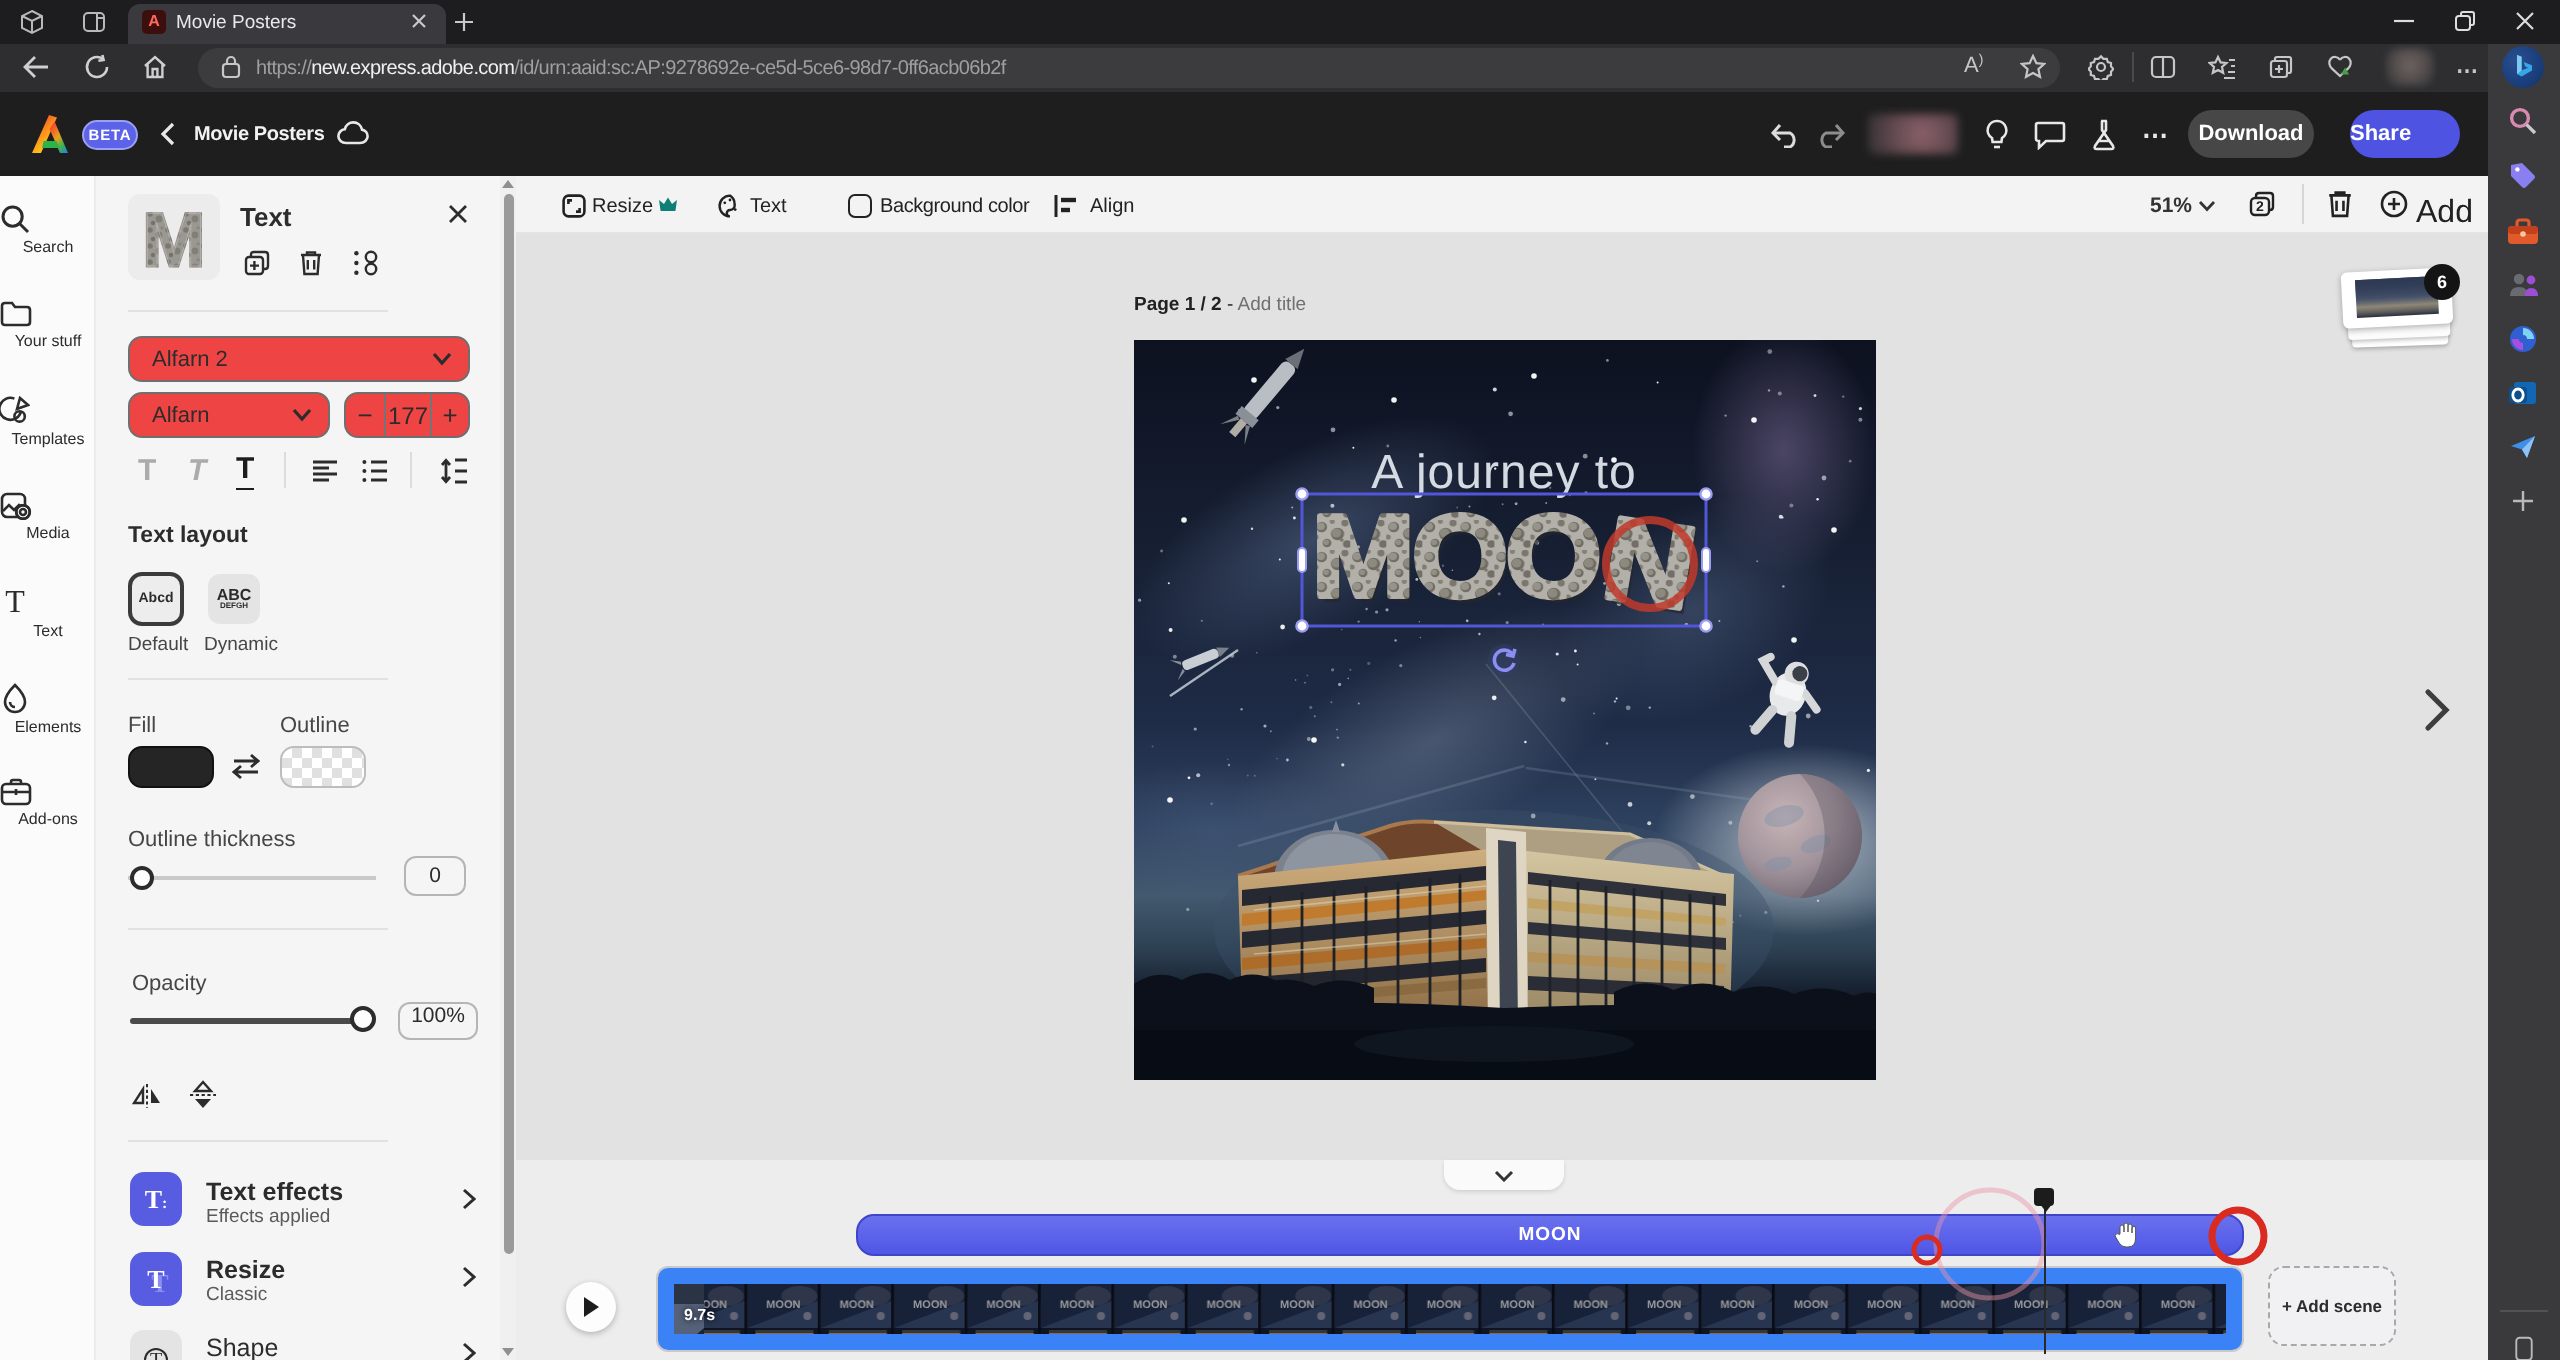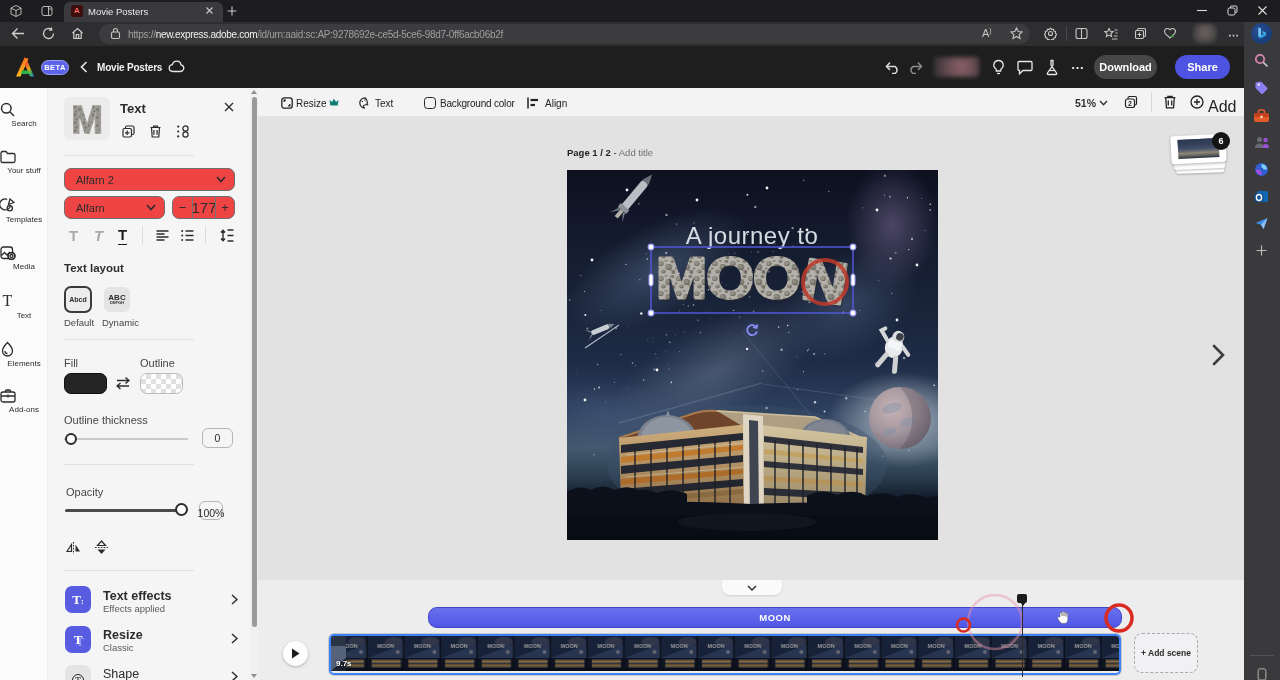--- a/index.html
+++ b/index.html
@@ -248,21 +248,21 @@
   <path d="M4.5 1.5 H7.5 M5 1.5 V6 L10.5 14 Q11.2 15.5 9.5 15.5 H2.5 Q0.8 15.5 1.5 14 L7 6 V1.5"></path>
   <path d="M3.2 11.5 H8.8" stroke-width="1.2"></path>
 </svg>
 
 <div class="abs" style="left:1071px;top:60px;color:#e8e8e8;font-size:13px;font-weight:bold;letter-spacing:1px">⋯</div>
 
 <div class="abs" style="left:1094px;top:55px;width:63px;height:24px;border-radius:12px;background:#474747;display:flex;align-items:center;justify-content:center">
   <span style="color:#fff;font-size:11px;font-weight:bold">Download</span>
 </div>
 
-<div class="abs" style="left:1175px;top:55px;width:55px;height:24px;border-radius:12px;background:#4e53e1;display:flex;align-items:center;justify-content:center">
+<div class="abs" style="left:1175px;top:55px;width:55px;height:24px;border-radius:12px;background:#4e53e1;display:flex;align-items:center;">
   <span style="color:#fff;font-size:11px;font-weight:bold">Share</span>
 </div>
 
 <div class="abs" id="rail"></div>
 <div class="railitem" style="top:102px">
   <svg width="15" height="15" viewBox="0 0 15 15" fill="none" stroke="#2c2c2c" stroke-width="1.5">
       <circle cx="6.3" cy="6.3" r="4.8"></circle>
       <path d="M10 10 L14 14"></path>
     </svg>
   <div class="lbl">Search</div>
@@ -366,21 +366,21 @@
 </div>
 
 <div class="abs dd" style="left:64px;top:196px;width:101px;height:23px">
   <span class="ptxt" style="position:absolute;left:11px;top:5px;font-size:11px">Alfarn</span>
   <svg style="position:absolute;right:8px;top:7px" width="10" height="7" viewBox="0 0 10 7" fill="none" stroke="#2c2c2c" stroke-width="1.6">
       <path d="M1 1 L5 5.5 L9 1"></path>
     </svg>
 </div>
 <div class="abs dd" style="left:172px;top:196px;width:63px;height:23px;display:flex">
   <div style="width:20px;border-right:1.5px solid #747474;display:flex;align-items:center;justify-content:center;font-size:13px;color:#2c2c2c">−</div>
-  <div style="width:22px;display:flex;align-items:center;justify-content:center;font-size:15px;color:#2c2c2c">177</div>
+  <div style="width:22px;display:flex;align-items:center;justify-content:center;font-size:12px;color:#2c2c2c">177</div>
   <div style="flex:1;border-left:1.5px solid #747474;display:flex;align-items:center;justify-content:center;font-size:13px;color:#2c2c2c">+</div>
 </div>
 
 <div class="abs" style="left:69px;top:227px;font-size:15px;font-weight:bold;color:#ababab">T</div>
 <div class="abs" style="left:94px;top:227px;font-size:15px;font-weight:bold;font-style:italic;color:#ababab">T</div>
 <div class="abs" style="left:118px;top:227px;font-size:15px;font-weight:bold;color:#1c1c1c;border-bottom:1.5px solid #1c1c1c;line-height:1.1">T</div>
 <div class="abs" style="left:142px;top:226px;width:1px;height:18px;background:#dcdcdc"></div>
 <svg class="abs" style="left:156px;top:230px" width="13" height="11" viewBox="0 0 13 11" stroke="#2c2c2c" stroke-width="1.4">
     <path d="M0.5 1 H12.5 M0.5 4 H8.5 M0.5 7 H12.5 M0.5 10 H8.5"></path>
   </svg>
@@ -421,21 +421,21 @@
 <div class="abs" style="left:64px;top:438px;width:124px;height:1.5px;background:#c9c9c9"></div>
 <div class="abs" style="left:65px;top:433px;width:12px;height:12px;border-radius:50%;background:#fdfdfd;border:2px solid #2c2c2c"></div>
 <div class="abs" style="left:202px;top:428px;width:31px;height:20px;border:1.5px solid #b5b5b5;border-radius:6px;display:flex;align-items:center;justify-content:center">
     <span style="font-size:10.5px;color:#2c2c2c">0</span>
   </div>
 <div class="divider" style="top:464px"></div>
 
 <div class="abs" style="left:66px;top:486px;font-size:11px;color:#464646">Opacity</div>
 <div class="abs" style="left:65px;top:509px;width:119px;height:2.5px;background:#4a4a4a;border-radius:2px"></div>
 <div class="abs" style="left:175px;top:503px;width:13px;height:13px;border-radius:50%;background:#fdfdfd;border:2.5px solid #2c2c2c"></div>
-<div class="abs" style="left:199px;top:501px;width:24px;height:19px;border:1.5px solid #b5b5b5;border-radius:6px;display:flex;align-items:flex-end;justify-content:center">
+<div class="abs" style="left:199px;top:501px;width:40px;height:19px;border:1.5px solid #b5b5b5;border-radius:6px;display:flex;align-items:flex-start;justify-content:center">
     <span style="font-size:10.5px;color:#2c2c2c">100%</span>
   </div>
 
 <svg class="abs" style="left:66px;top:542px" width="15" height="12" viewBox="0 0 15 12">
   <path d="M7.5 0 V12" stroke="#2c2c2c" stroke-width="1" stroke-dasharray="1.6 1.3"></path>
   <path d="M5.5 2.5 V9.5 L1 9.5 Z" fill="none" stroke="#2c2c2c" stroke-width="1.2"></path>
   <path d="M9.5 2.5 V9.5 L14 9.5 Z" fill="#2c2c2c"></path>
 </svg>
 <svg class="abs" style="left:95px;top:540px" width="13" height="15" viewBox="0 0 13 15">
   <path d="M0 7.5 H13" stroke="#2c2c2c" stroke-width="1" stroke-dasharray="1.6 1.3"></path>
@@ -913,21 +913,21 @@
 
 <div class="abs" style="left:428px;top:607px;width:694px;height:21px;border-radius:9px;background:linear-gradient(180deg,#6a71ee,#4f56e6);border:1px solid #3f45c9"></div>
 <div class="abs" style="left:428px;top:612px;width:694px;text-align:center;color:#fff;font-size:9.5px;font-weight:bold;letter-spacing:0.5px">MOON</div>
 
 <div class="abs" style="left:283px;top:641px;width:25px;height:25px;border-radius:50%;background:#fdfdfd;box-shadow:0 1px 3px rgba(0,0,0,0.25);display:flex;align-items:center;justify-content:center">
   <svg width="9" height="11" viewBox="0 0 9 11">
       <path d="M1 0.5 L8.5 5.5 L1 10.5 Z" fill="#1c1c1c"></path>
     </svg>
 </div>
 
-<div class="abs" style="left:329px;top:634px;width:792px;height:41px;border-radius:5px;border:2px solid #3b82f6;box-shadow:0 0 0 1px #c9c9cc;overflow:hidden">
+<div class="abs" style="left:329px;top:634px;width:792px;height:41px;border-radius:5px;border:8px solid #3b82f6;box-shadow:0 0 0 1px #c9c9cc;overflow:hidden">
   <svg width="788" height="35" viewBox="0 0 788 35">
     <defs>
       <pattern id="frame" width="36.7" height="35" patternUnits="userSpaceOnUse">
         <rect width="36.7" height="35" fill="#0e1422"></rect>
         <rect x="0" y="0" width="36.7" height="22" fill="#172138"></rect>
         <path d="M0 22 L36.7 8 L36.7 22 Z" fill="#2c3a58" opacity="0.8"></path>
         <ellipse cx="26" cy="6" rx="9" ry="5" fill="#3f4456" opacity="0.6"></ellipse>
         <text x="18" y="12" text-anchor="middle" font-size="5.5" font-weight="bold" fill="#98989a" font-family="'Liberation Sans'">MOON</text>
         <rect x="4" y="23" width="29" height="9" fill="#33363e"></rect>
         <rect x="4" y="24.5" width="29" height="2" fill="#8a6c3c"></rect>

